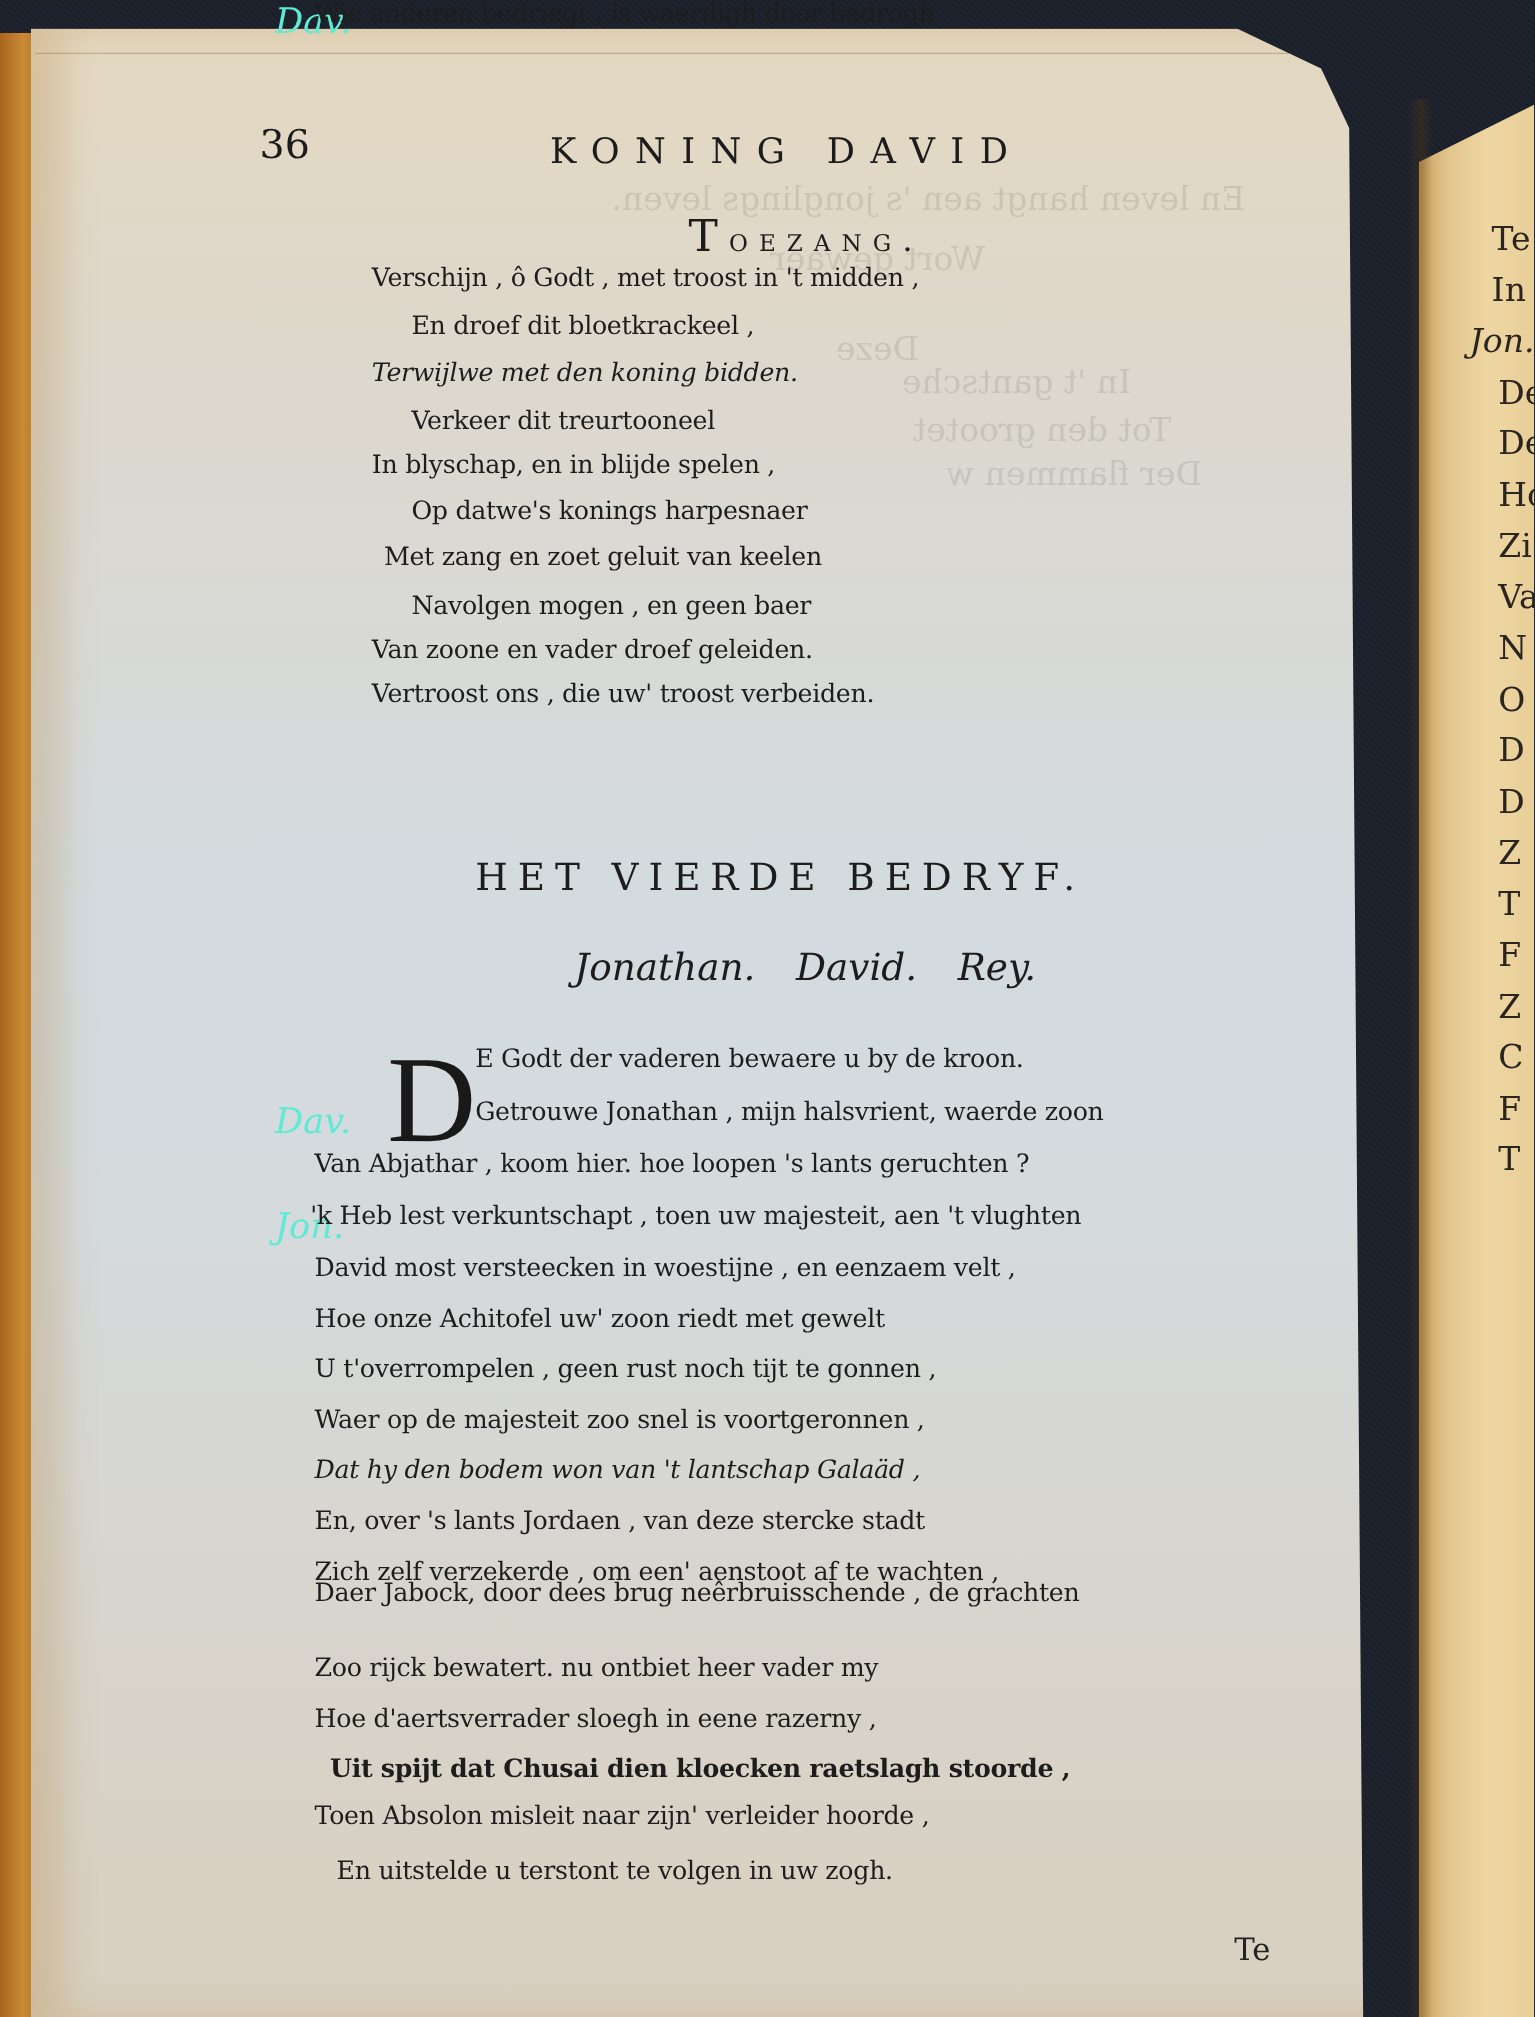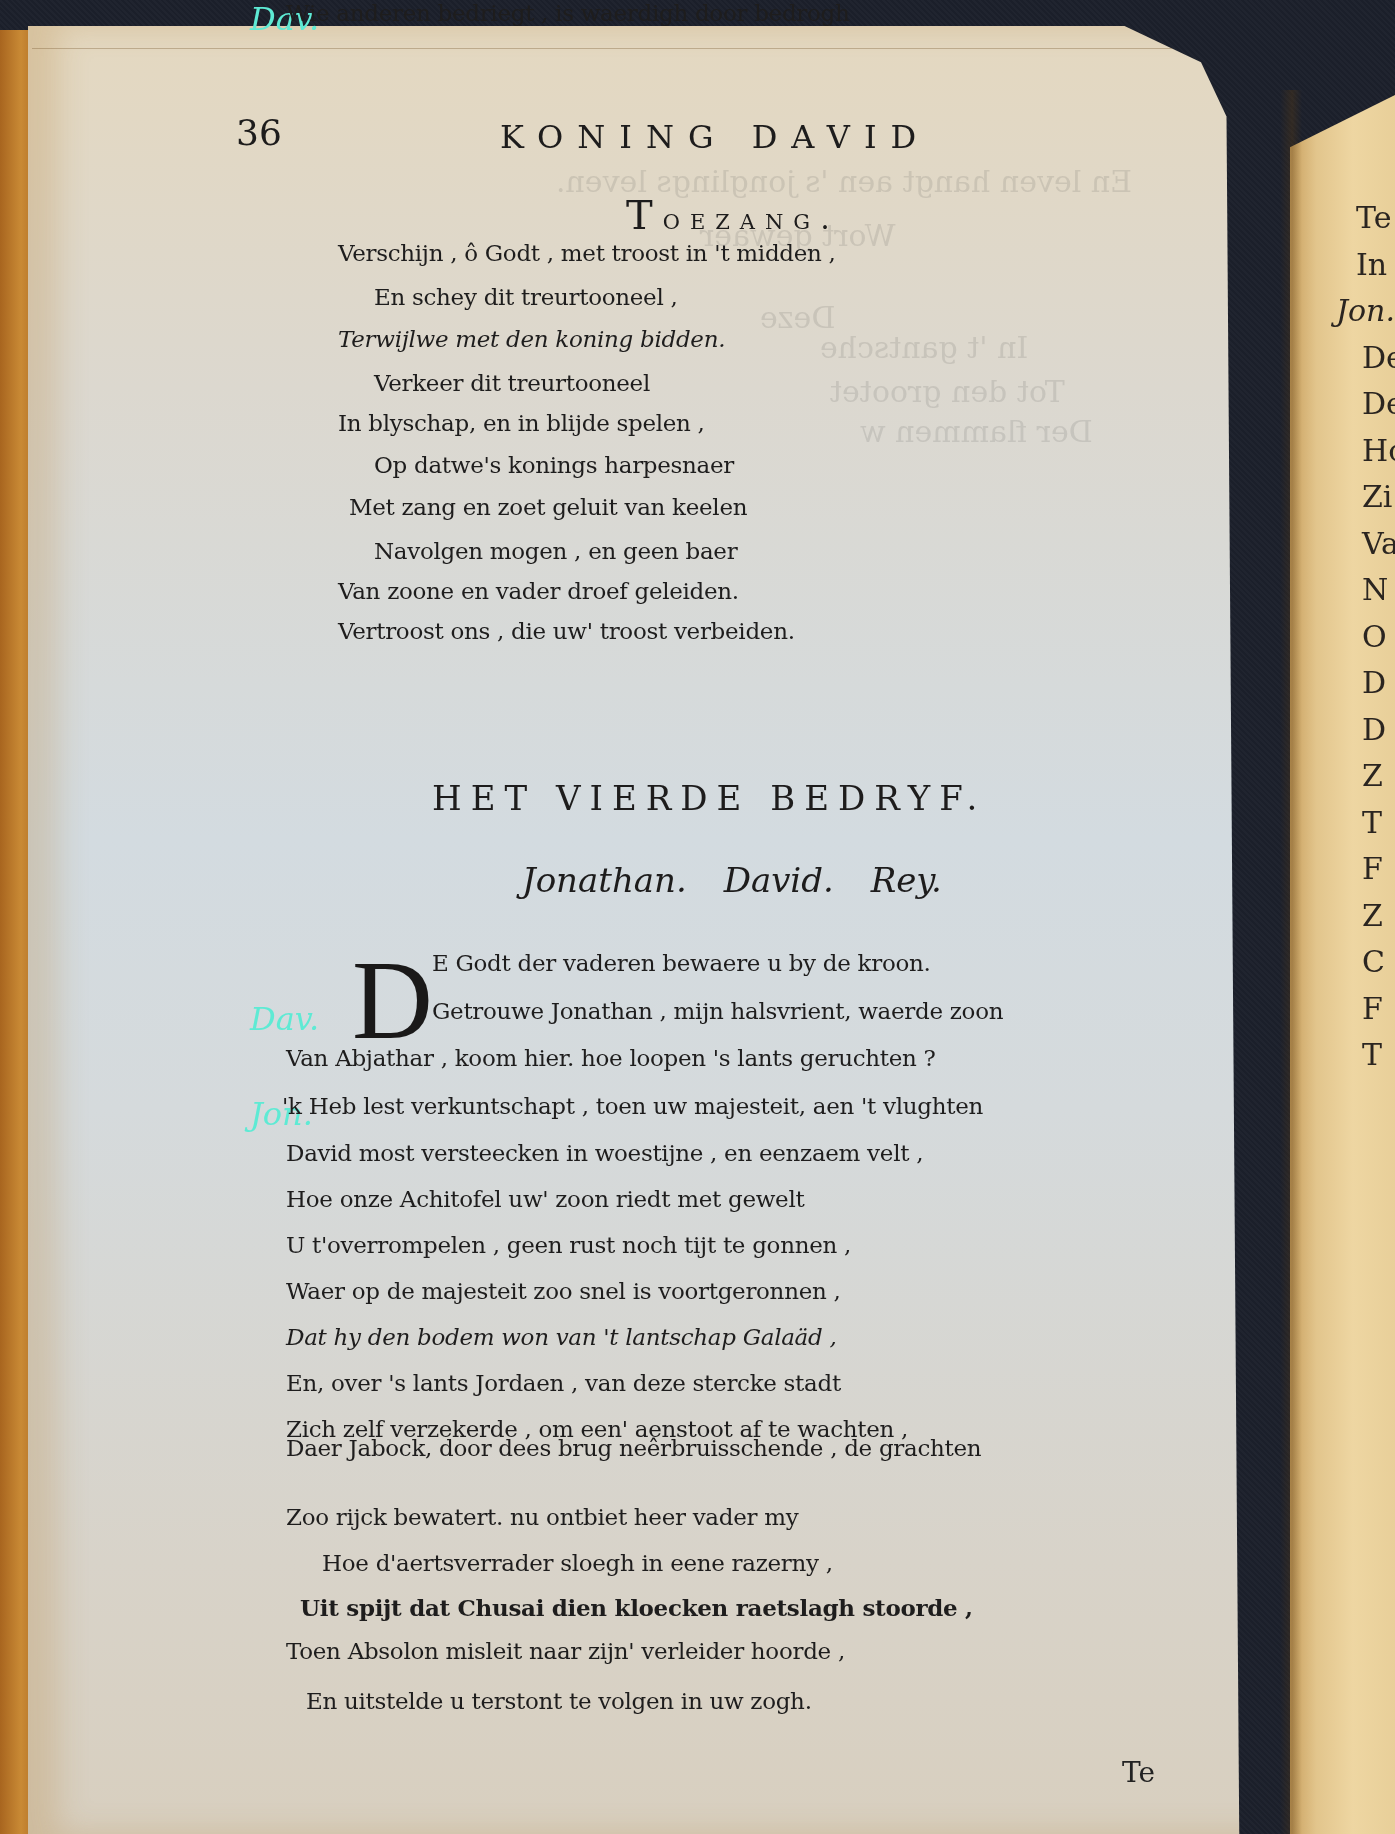--- a/index.html
+++ b/index.html
@@ -81,21 +81,21 @@
 <div class="bleed" style="left:820px; top:330px;">In 't gantsche</div>
 <div class="bleed" style="left:830px; top:374px;">Tot den grootet</div>
 <div class="bleed" style="left:860px; top:414px;">Der flammen w</div>
 
 <div class="ink page-number">36</div>
 <div class="ink running-head">KONING DAVID</div>
 
 <div class="ink section-title">Toezang.</div>
 <div id="chorus">
     <div class="verse" style="left: 338px; top: 240px;">Verschijn , ô Godt ,  met troost in 't midden ,</div>
-    <div class="verse" style="left: 374px; top: 284px;">En schey dit treurtooneel ,</div>
+    <div class="verse" style="left: 374px; top: 284px;">En droef dit bloetkrackeel ,</div>
     <div class="verse" style="left: 338px; top: 326px; font-style: italic;">Terwijlwe met den koning bidden.</div>
     <div class="verse" style="left: 374px; top: 370px;">Verkeer dit treurtooneel</div>
     <div class="verse" style="left: 338px; top: 410px;">In blyschap,  en in blijde spelen ,</div>
     <div class="verse" style="left: 374px; top: 452px;">Op datwe's konings harpesnaer</div>
     <div class="verse" style="left: 338px; top: 494px; margin-left: 11px;">Met zang en zoet geluit van keelen</div>
     <div class="verse" style="left: 374px; top: 538px;">Navolgen mogen ,  en geen baer</div>
     <div class="verse" style="left: 338px; top: 578px;">Van zoone en vader droef geleiden.</div>
     <div class="verse" style="left: 338px; top: 618px;">Vertroost ons ,  die uw' troost verbeiden.</div>
   </div>
 
@@ -115,21 +115,21 @@
     <div class="verse" style="left: 282px; top: 1093px;">'k Heb lest verkuntschapt , toen uw majesteit, aen 't vlughten</div>
     <div class="verse" style="left: 286px; top: 1140px;">David most versteecken in woestijne ,  en eenzaem velt ,</div>
     <div class="verse" style="left: 286px; top: 1186px;">Hoe onze Achitofel uw' zoon riedt met gewelt</div>
     <div class="verse" style="left: 286px; top: 1232px;">U t'overrompelen ,  geen rust noch tijt te gonnen ,</div>
     <div class="verse" style="left: 286px; top: 1278px;">Waer op de majesteit zoo snel is voortgeronnen ,</div>
     <div class="verse" style="left: 286px; top: 1324px; font-style: italic;">Dat hy den bodem won van 't lantschap Galaäd ,</div>
     <div class="verse" style="left: 286px; top: 1370px;">En,  over 's lants Jordaen ,  van deze stercke stadt</div>
     <div class="verse" style="left: 286px; top: 1416px;">Zich zelf verzekerde ,  om een' aenstoot af te wachten ,</div>
     <div class="verse" style="left: 286px; top: 1435px;">Daer Jabock,  door dees brug neêrbruisschende ,  de grachten</div>
     <div class="verse" style="left: 286px; top: 1504px;">Zoo rijck bewatert.  nu ontbiet heer vader my</div>
-    <div class="verse" style="left: 286px; top: 1550px; margin-left: 36px;">Hoe d'aertsverrader sloegh in eene razerny ,</div>
+    <div class="verse" style="left: 286px; top: 1550px;">Hoe d'aertsverrader sloegh in eene razerny ,</div>
     <div class="verse" style="left: 300px; top: 1594px; font-weight: bold;">Uit spijt dat Chusai dien kloecken raetslagh stoorde ,</div>
     <div class="verse" style="left: 286px; top: 1638px;">Toen Absolon misleit naar zijn' verleider hoorde ,</div>
     <div class="verse" style="left: 306px; top: 1688px;">En uitstelde u terstont te volgen in uw zogh.</div>
     <div class="speaker" style="left: 250px;">Dav.</div>
     <div class="verse" style="left: 286px;">Wie anderen bedriegt ,  is waerdigh door bedrogh</div>
   </div>
 
 <div class="catchword">Te</div>
 
 <div id="right-fragment">

